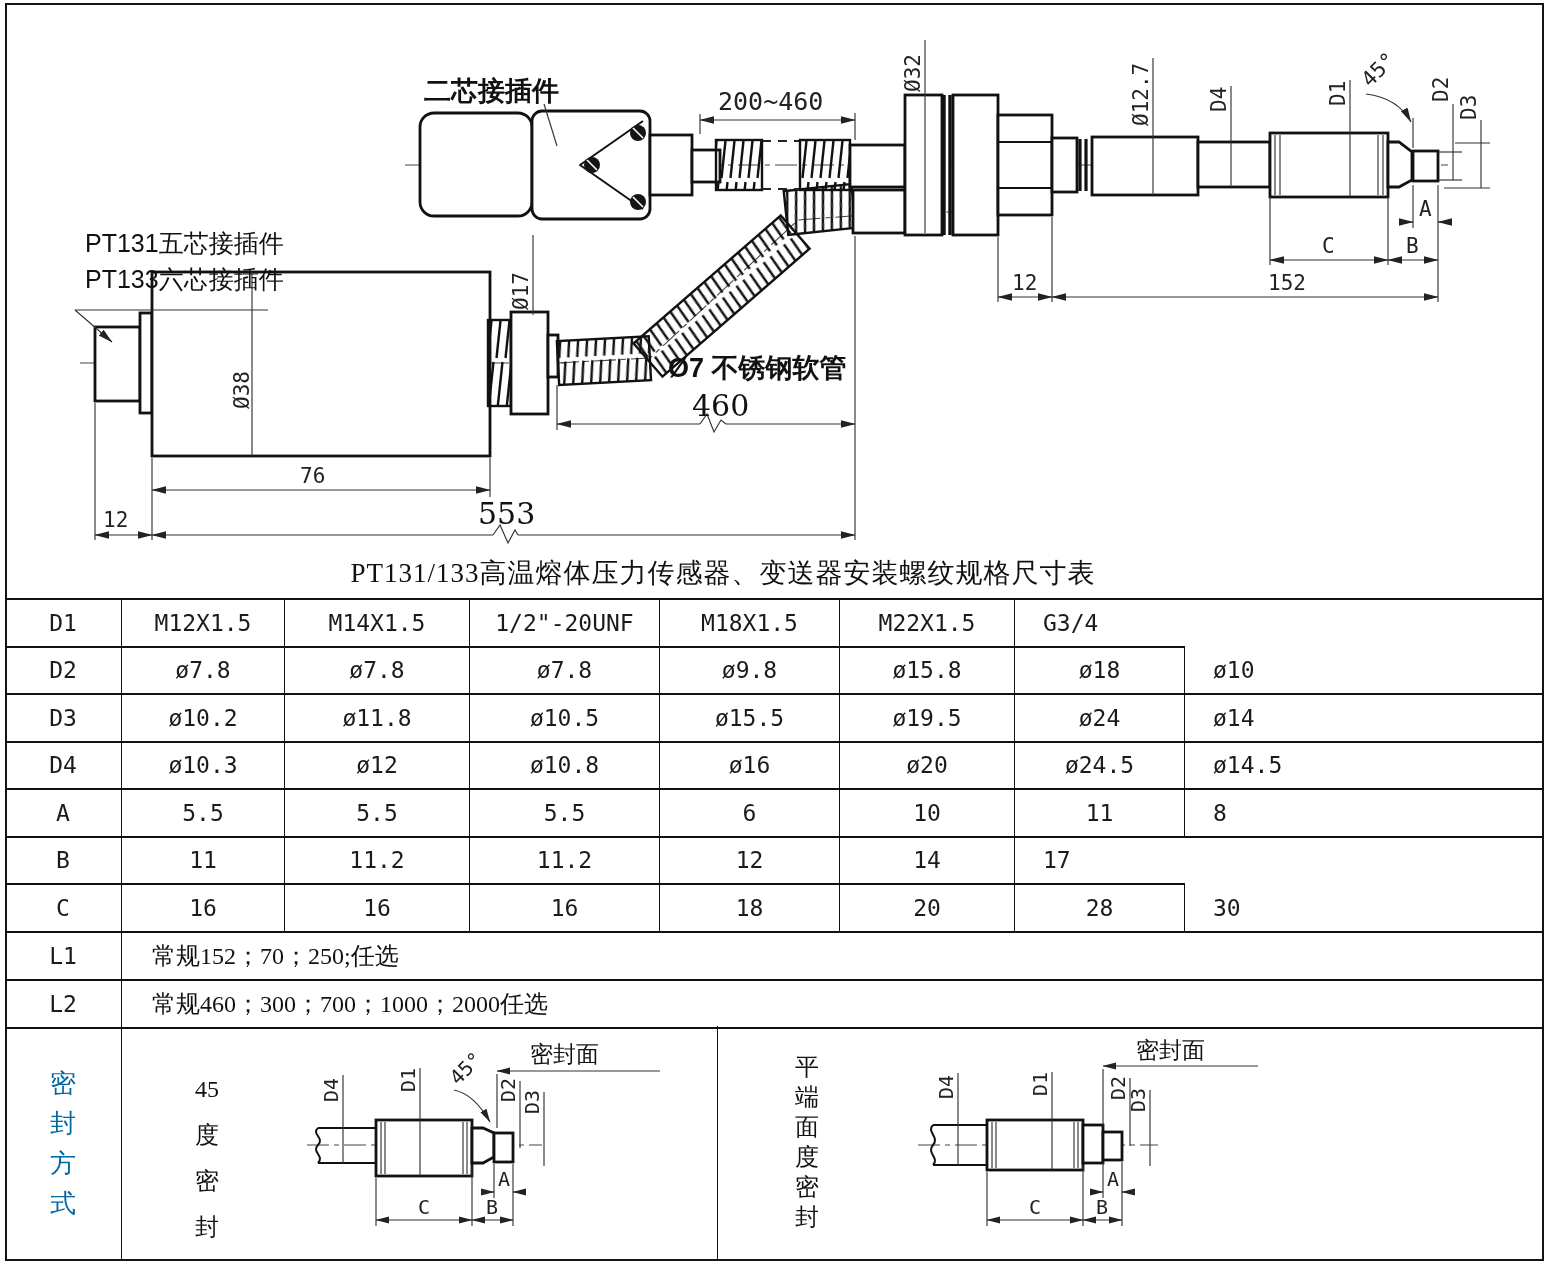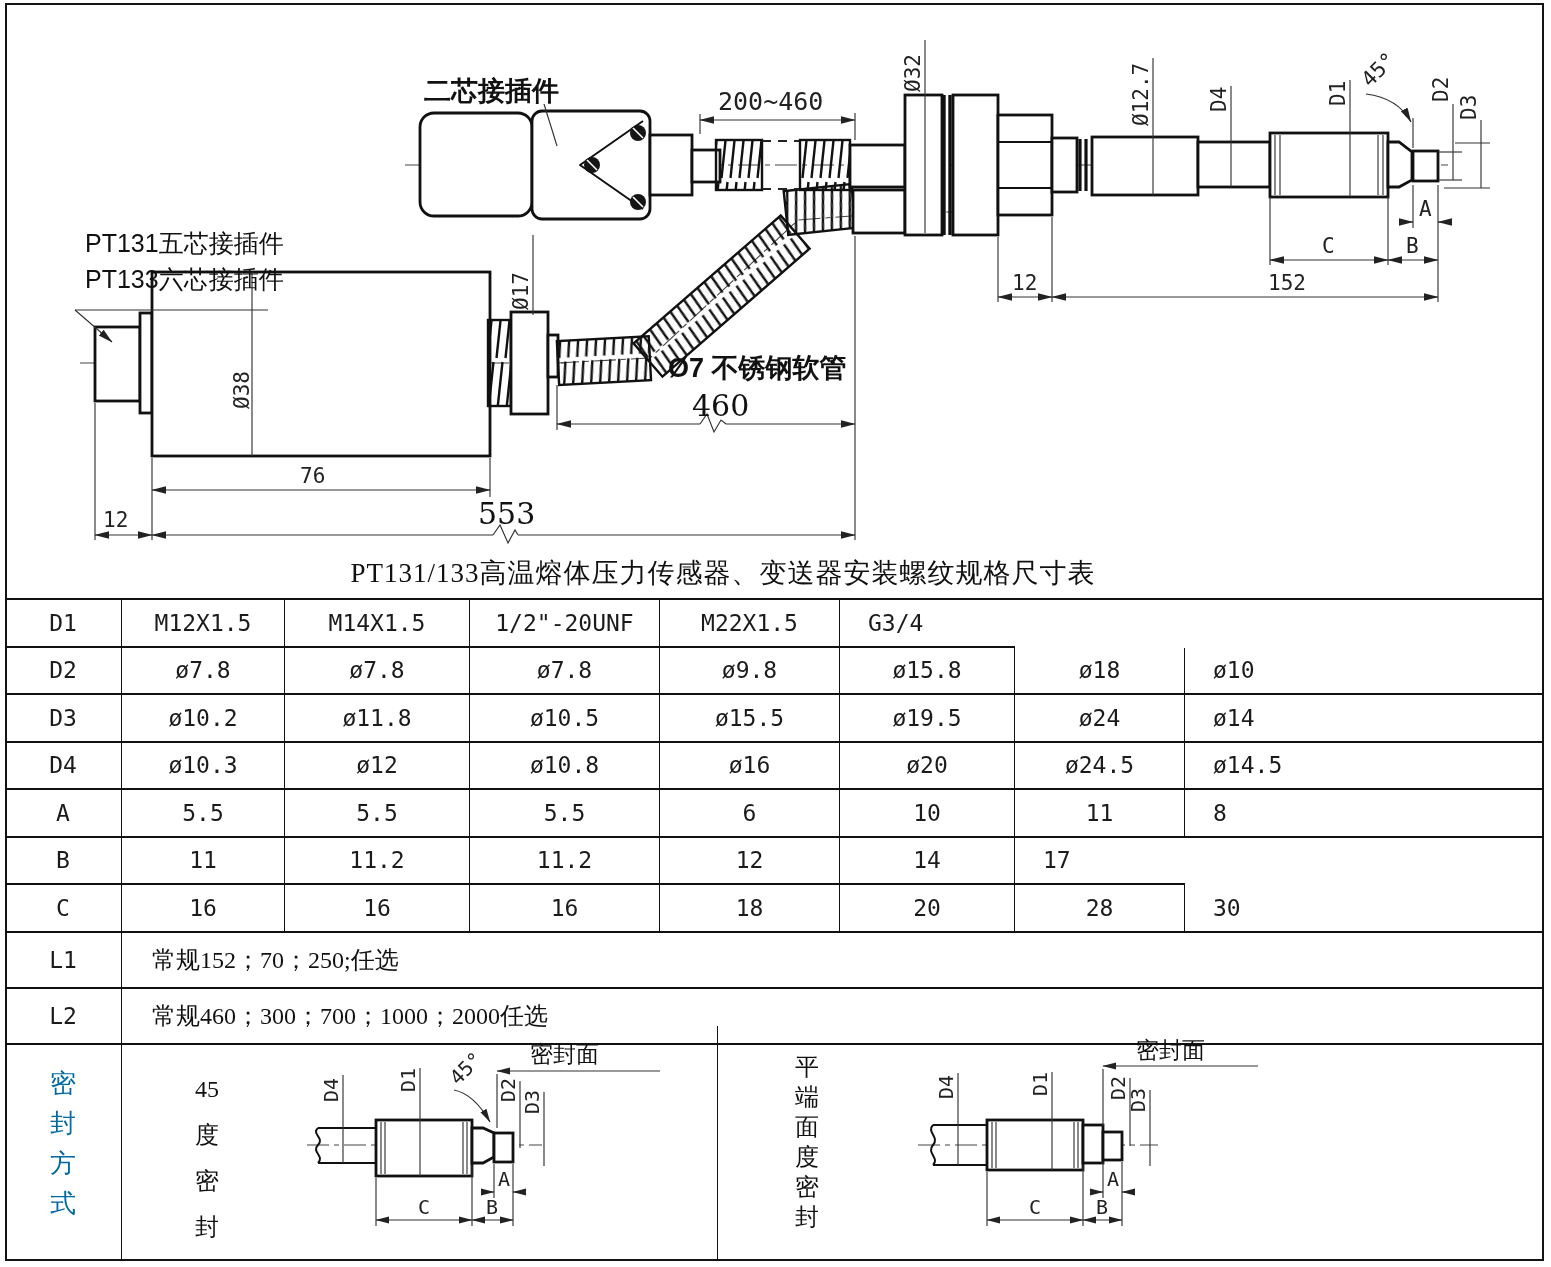--- a/index.html
+++ b/index.html
@@ -24,21 +24,21 @@
              display:flex;align-items:center;justify-content:center;
              font-family:"Liberation Serif", serif;font-size:27px;color:#111;letter-spacing:1px;padding-left:16px;}
   
   *{box-sizing:border-box;}
   #spec{position:absolute;left:5px;top:598px;width:1539px;border-top:2.2px solid #111;}
   .trow{display:grid;grid-template-columns:117px 163px 185px 190px 180px 175px 170px 1fr;height:47.5px;}
   .trow .c{border-right:1.7px solid #111;border-bottom:2px solid #111;
            display:flex;align-items:center;justify-content:center;
            font-family:"DejaVu Sans Mono", monospace;font-size:23px;color:#1b1b1b;}
   .trow .c:last-child{border-right:none;justify-content:flex-start;padding-left:28px;}
-  .lrow{display:grid;grid-template-columns:117px 1fr;height:56px;border-radius:11px;}
+  .lrow{display:grid;grid-template-columns:117px 1fr;height:48px;border-radius:11px;}
   .lrow .c{border-bottom:2px solid #111;display:flex;align-items:center;}
   .lrow .c.h{border-right:1.7px solid #111;justify-content:center;
              font-family:"DejaVu Sans Mono", monospace;font-size:23px;color:#1b1b1b;}
   .lrow .c.v{padding-left:30px;font-family:"Liberation Serif", serif;font-size:24px;color:#111;}
   
   #seal{position:absolute;left:5px;top:1026px;width:1539px;height:235px;
         display:grid;grid-template-columns:117px 596px 1fr;}
   #seal .cell{position:relative;border-right:1.7px solid #111;}
   #seal .cell:last-child{border-right:none;}
   .vhead{position:absolute;left:0;top:0;width:100%;height:100%;
@@ -241,20 +241,21 @@
   </svg>
 
   <div id="tbl-title">PT131/133高温熔体压力传感器、变送器安装螺纹规格尺寸表</div>
 
   <div id="spec">
     <div class="trow">
       <div class="c">D1</div>
       <div class="c">M12X1.5</div>
       <div class="c">M14X1.5</div>
       <div class="c">1/2"-20UNF</div>
+      <div class="c">M18X1.5</div>
       <div class="c">M22X1.5</div>
       <div class="c">G3/4</div>
     </div>
     <div class="trow">
       <div class="c">D2</div>
       <div class="c">ø7.8</div>
       <div class="c">ø7.8</div>
       <div class="c">ø7.8</div>
       <div class="c">ø9.8</div>
       <div class="c">ø15.8</div>

